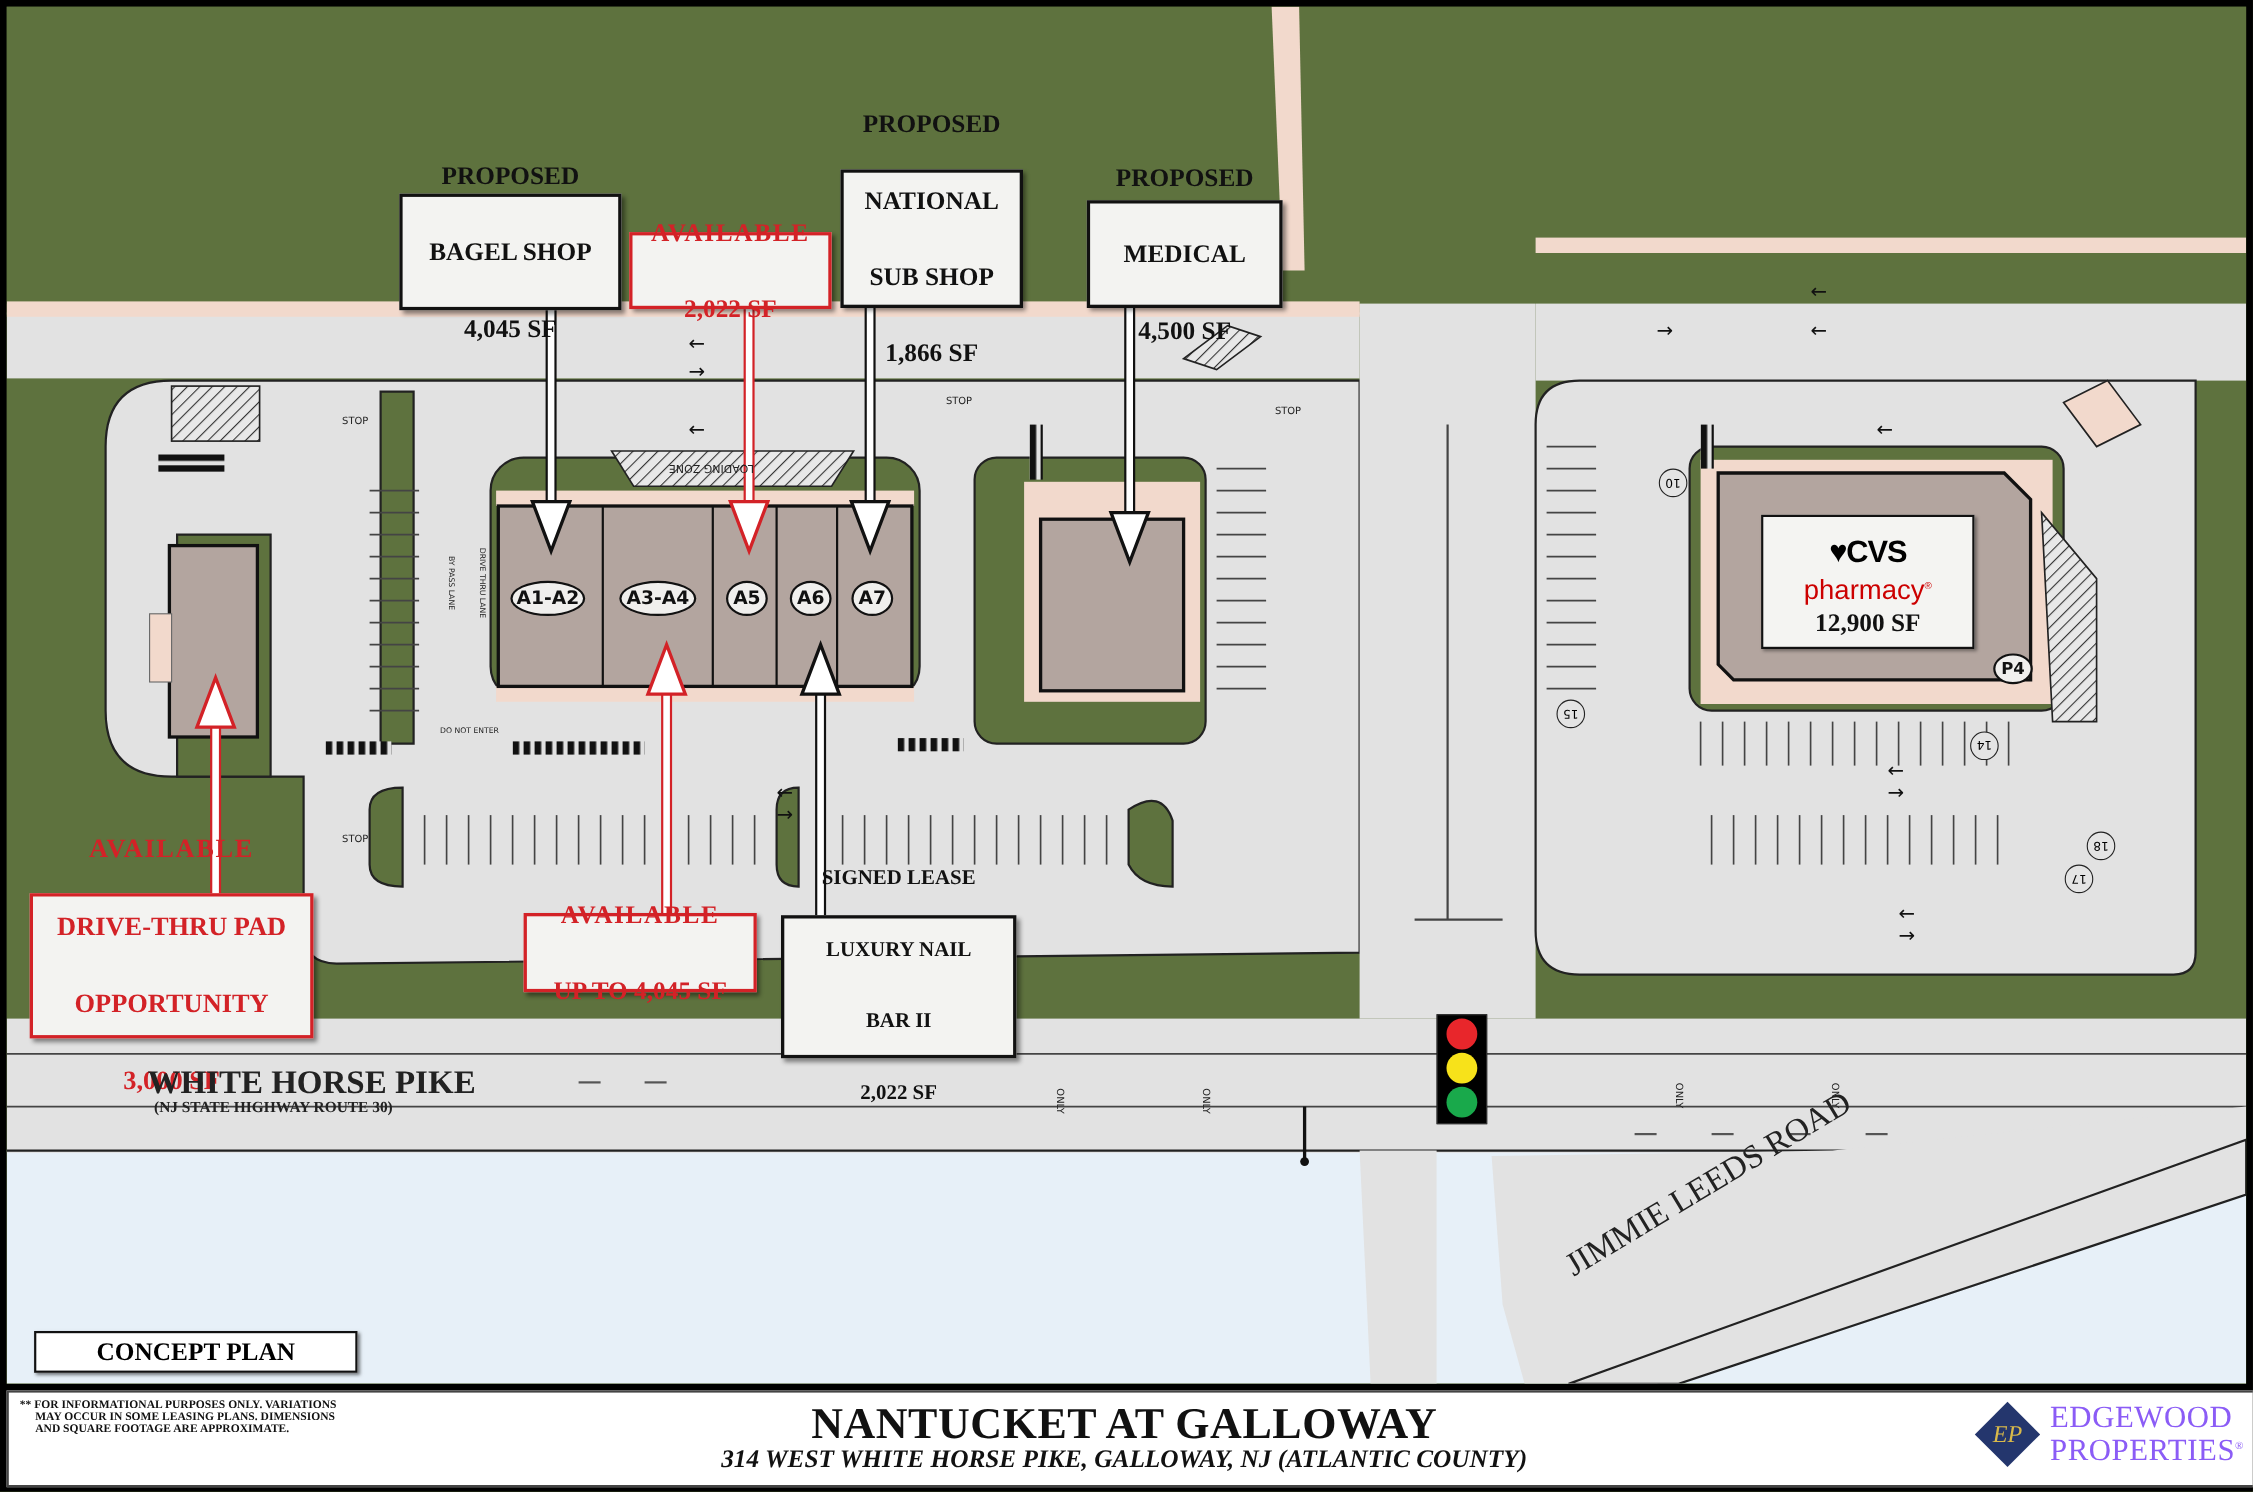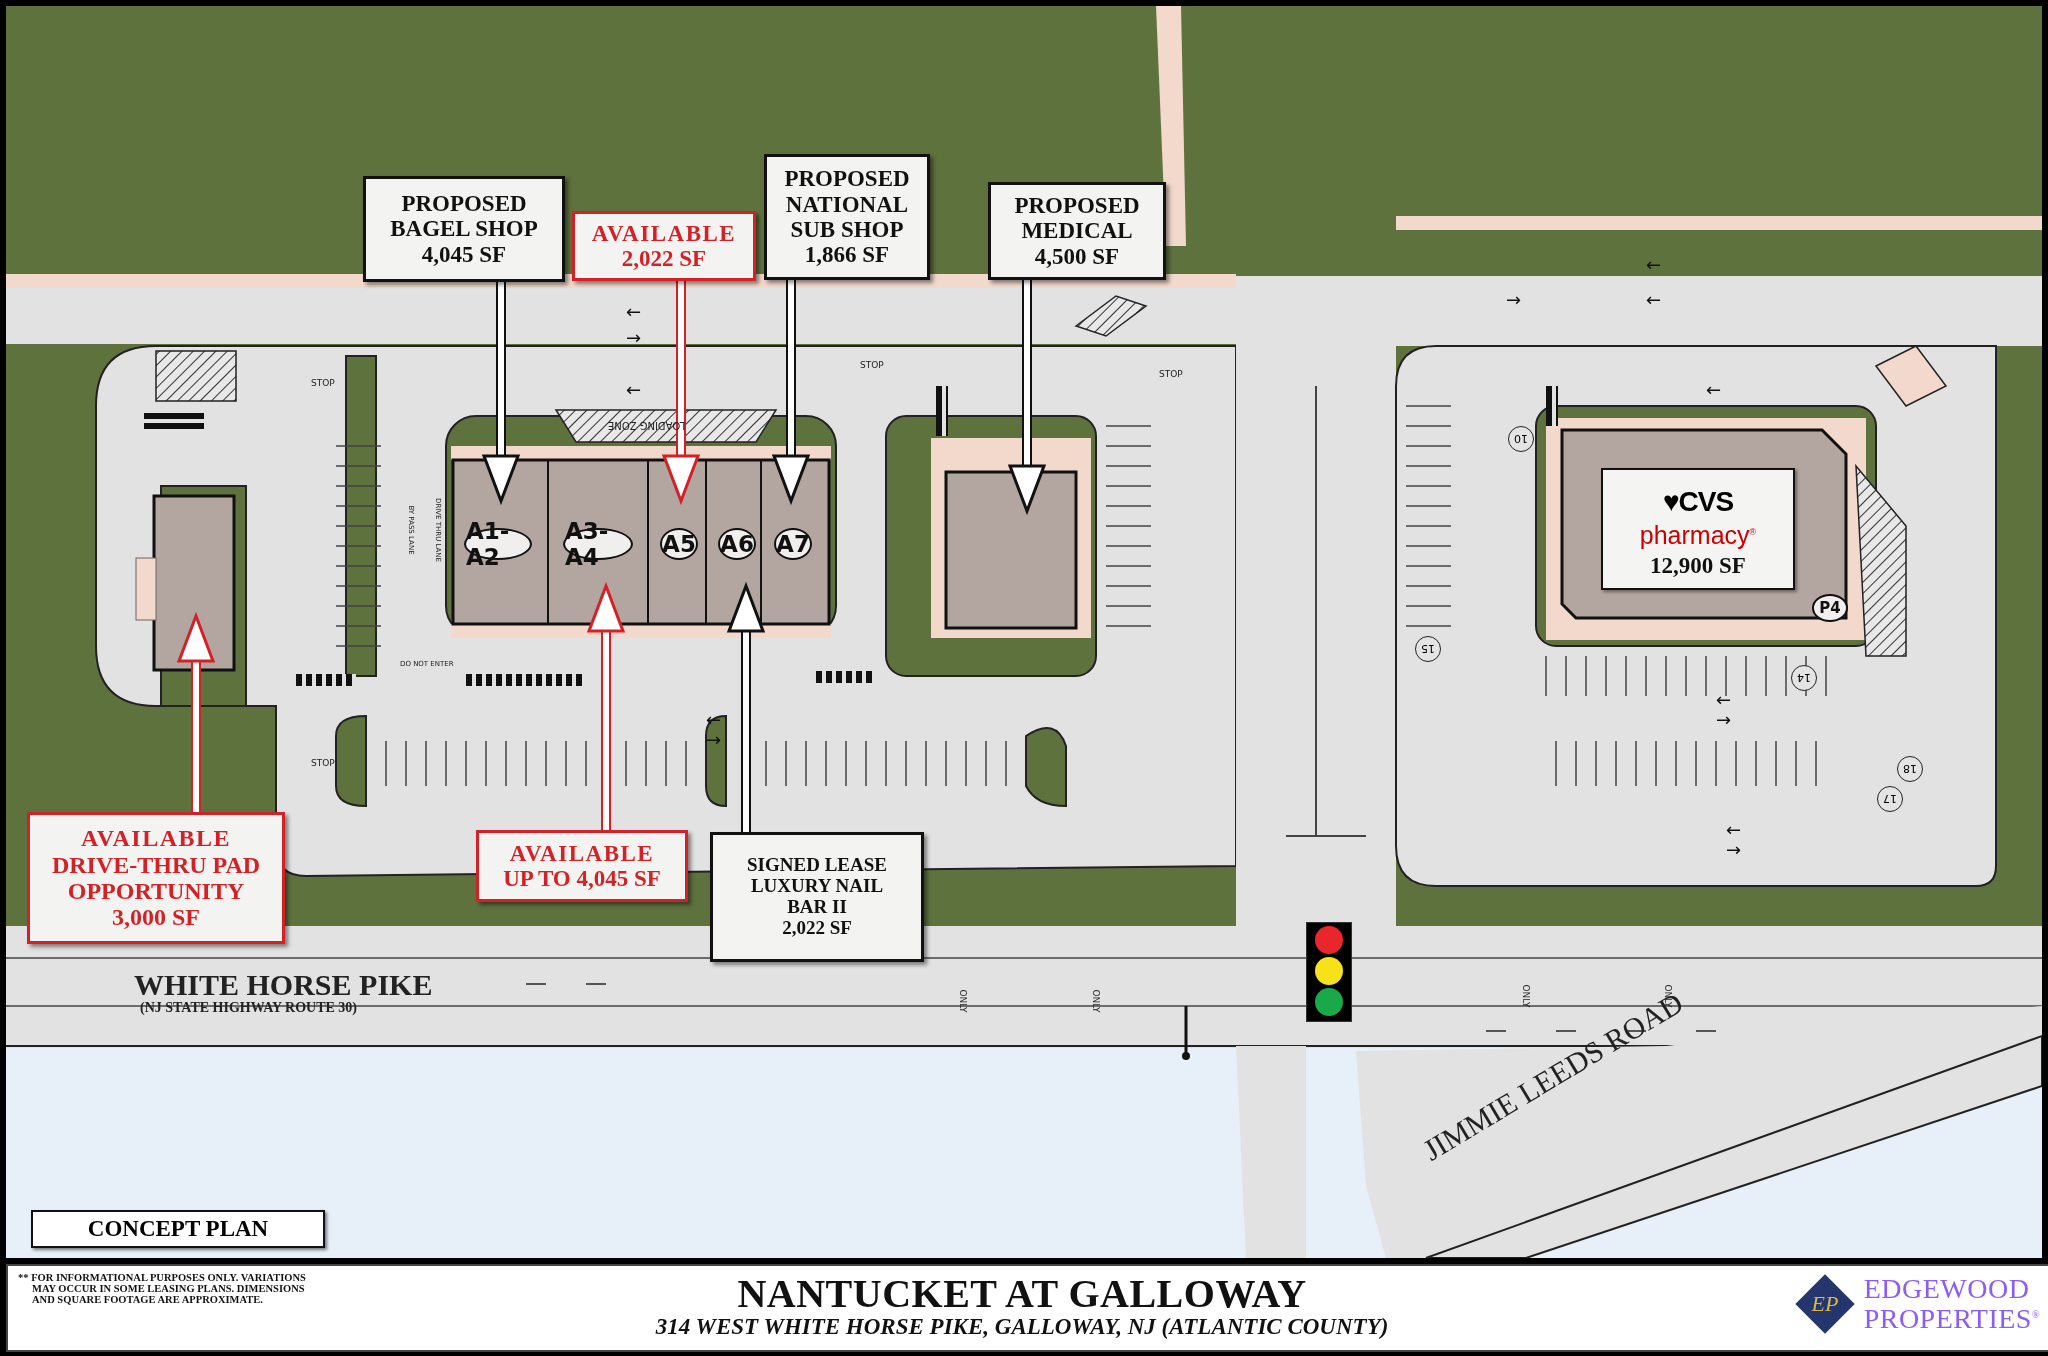--- a/index.html
+++ b/index.html
@@ -1,23 +1,23 @@
 <!DOCTYPE html>
 <html><head>
 <meta charset="utf-8">
 <style>
   html, body { margin: 0; padding: 0; }
   body { width: 2048px; height: 1356px; background: #000; position: relative; overflow: hidden; font-family: "Liberation Serif", serif; }
   #frame { position: absolute; left: 0; top: 0; width: 2048px; height: 1356px; background: #000; }
   #map { position: absolute; left: 6px; top: 6px; width: 2036px; height: 1252px; overflow: hidden; background: #5e723e; }
   #map svg.base { position: absolute; left: 0; top: 0; }
-  .callout { position: absolute; background: #f3f3f1; border: 3px solid #111; box-shadow: 3px 3px 4px rgba(0,0,0,0.45); text-align: center; font-family: "Liberation Serif", serif; font-weight: bold; color: #111; line-height: 1.1; display: flex; flex-direction: column; justify-content: center; align-items: center; }
+  .callout { position: absolute; background: #f3f3f1; border: 3px solid #111; box-shadow: 3px 3px 4px rgba(0,0,0,0.45); text-align: center; font-family: "Liberation Serif", serif; font-weight: bold; color: #111; line-height: 1.1; display: flex; flex-direction: column; justify-content: center; align-items: center; gap: 44px; }
   .callout.red { border-color: #d32227; color: #d32227; }
   .callout span { display: block; white-space: nowrap; }
-  .unit-tag { position: absolute; background: #f0efed; border: 2px solid #111; border-radius: 50%; font-family: "DejaVu Sans", sans-serif; font-weight: bold; font-size: 23px; color: #111; display: flex; align-items: center; justify-content: center; }
+  .unit-tag { position: absolute; background: #f0efed; border: 2px solid #111; border-radius: 50%; font-family: "DejaVu Sans", sans-serif; font-weight: bold; font-size: 17px; color: #111; display: flex; align-items: center; justify-content: center; }
   .road-label { position: absolute; font-family: "Liberation Serif", serif; font-weight: bold; color: #222; white-space: nowrap; }
   .small-mark { position: absolute; font-family: "DejaVu Sans", sans-serif; font-size: 9px; color: #222; white-space: nowrap; }
   .stall-num { position: absolute; width: 24px; height: 24px; border: 1.5px solid #222; border-radius: 50%; font-family: "DejaVu Sans", sans-serif; font-size: 11px; display: flex; align-items: center; justify-content: center; transform: rotate(180deg); background: #e4e4e4; }
   #cvs-sign { position: absolute; left: 1595px; top: 462px; width: 190px; height: 118px; background: #f4f4f2; border: 2px solid #111; box-shadow: 2px 2px 3px rgba(0,0,0,0.4); text-align: center; }
   #cvs-logo { font-family: "Liberation Sans", sans-serif; font-weight: bold; color: #000000; font-size: 28px; line-height: 40px; margin-top: 12px; letter-spacing: -1px; }
   #cvs-sub { font-family: "Liberation Sans", sans-serif; color: #cc0000; font-size: 25px; line-height: 24px; margin-top: -2px; }
   #cvs-sf { font-family: "Liberation Serif", serif; font-weight: bold; color: #111; font-size: 23px; margin-top: 6px; }
   #traffic-light { position: absolute; left: 1300px; top: 916px; width: 44px; height: 98px; background: #000; border: 1px solid #333; }
   #traffic-light .lamp { width: 28px; height: 28px; border-radius: 50%; margin: 3px auto 0; }
   #concept-plan { position: absolute; left: 25px; top: 1204px; width: 290px; height: 34px; background: #fff; border: 2px solid #111; box-shadow: 2px 2px 3px rgba(0,0,0,0.5); font-family: "Liberation Serif", serif; font-weight: bold; font-size: 23px; display: flex; align-items: center; justify-content: center; }

